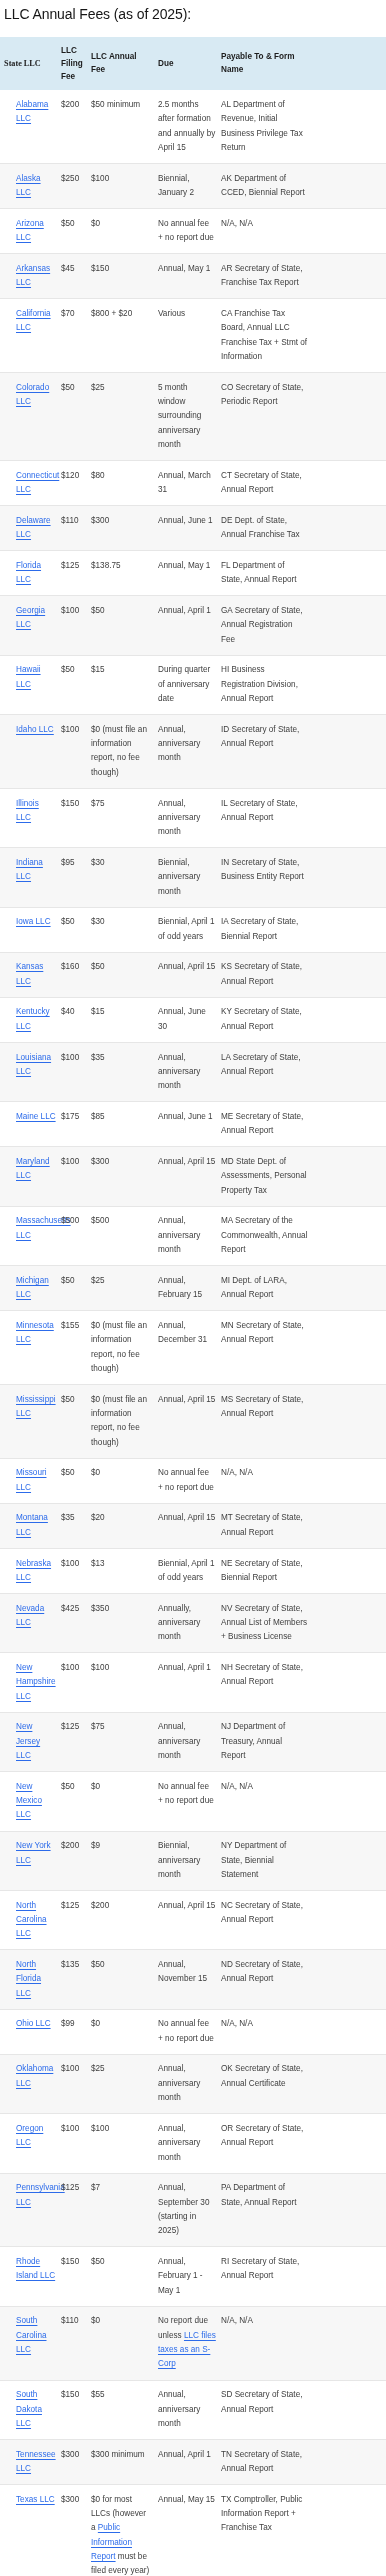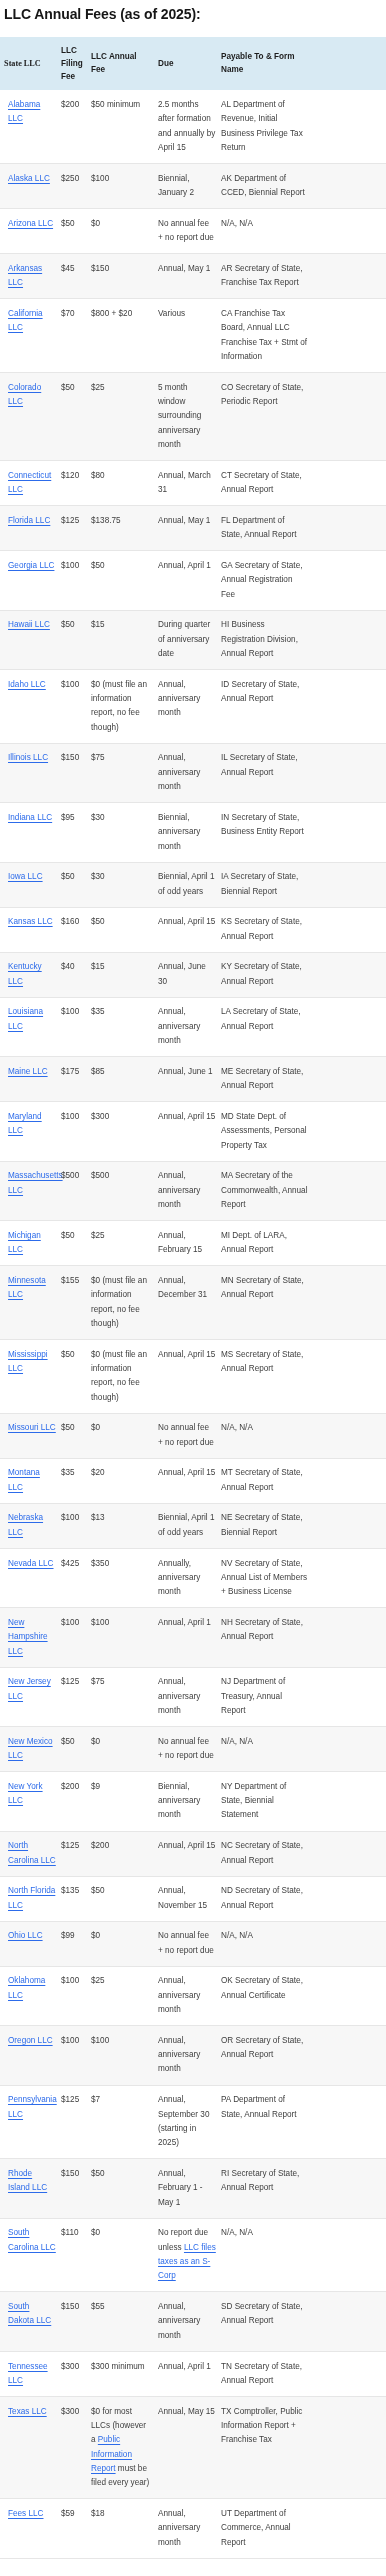--- a/index.html
+++ b/index.html
@@ -5,21 +5,21 @@
   * { box-sizing: border-box; margin: 0; padding: 0; }
   html, body { background: #ffffff; }
   body {
     width: 386px;
     font-family: "Liberation Sans", "DejaVu Sans", sans-serif;
     color: #404040;
   }
   .page { padding: 3.1px 0 10.3px 0; }
   h2.page-title {
     font-size: 14px;
-    font-weight: 700;
+    font-weight: 400;
     color: #161616;
     letter-spacing: -0.1px;
     margin: 3.1px 0 14.4px 4.1px;
   }
   table.fees-table {
     width: 386px;
     border-collapse: collapse;
     table-layout: fixed;
     font-size: 8.2px;
     line-height: 1.75;
@@ -39,21 +39,21 @@
     padding: 7.2px 5.2px 7.2px 0;
     line-height: 1.6;
   }
   thead th:first-child { padding-left: 4.1px; font-family: Liberation Serif, serif; }
   tbody td {
     vertical-align: top;
     text-align: left;
     padding: 7.7px 5.2px 7.7px 0;
     border-bottom: 0.5px solid #e6e6e6;
   }
-  tbody td:first-child { padding-left: 8px; }
+  tbody td:first-child { padding-left: 16px; }
   tbody tr:nth-child(even) { background: #f7f7f7; }
   a.cell-link {
     color: #2c6bea;
     text-decoration: underline;
     text-underline-offset: 1.5px;
   }
   .cell-text { color: #404040; }
 </style>
 </head>
 <body>
@@ -131,20 +131,28 @@
         </tr>
         <tr>
           <td><a class="cell-link" href="#">Connecticut LLC</a></td>
           <td><span class="cell-text">$120</span></td>
           <td><span class="cell-text">$80</span></td>
           <td><span class="cell-text">Annual, March 31</span></td>
           <td><span class="cell-text">CT Secretary of State, Annual Report</span></td>
           <td></td>
         </tr>
         <tr>
+          <td><a class="cell-link" href="#">Delaware LLC</a></td>
+          <td><span class="cell-text">$110</span></td>
+          <td><span class="cell-text">$300</span></td>
+          <td><span class="cell-text">Annual, June 1</span></td>
+          <td><span class="cell-text">DE Dept. of State, Annual Franchise Tax</span></td>
+          <td></td>
+        </tr>
+        <tr>
           <td><a class="cell-link" href="#">Florida LLC</a></td>
           <td><span class="cell-text">$125</span></td>
           <td><span class="cell-text">$138.75</span></td>
           <td><span class="cell-text">Annual, May 1</span></td>
           <td><span class="cell-text">FL Department of State, Annual Report</span></td>
           <td></td>
         </tr>
         <tr>
           <td><a class="cell-link" href="#">Georgia LLC</a></td>
           <td><span class="cell-text">$100</span></td>

